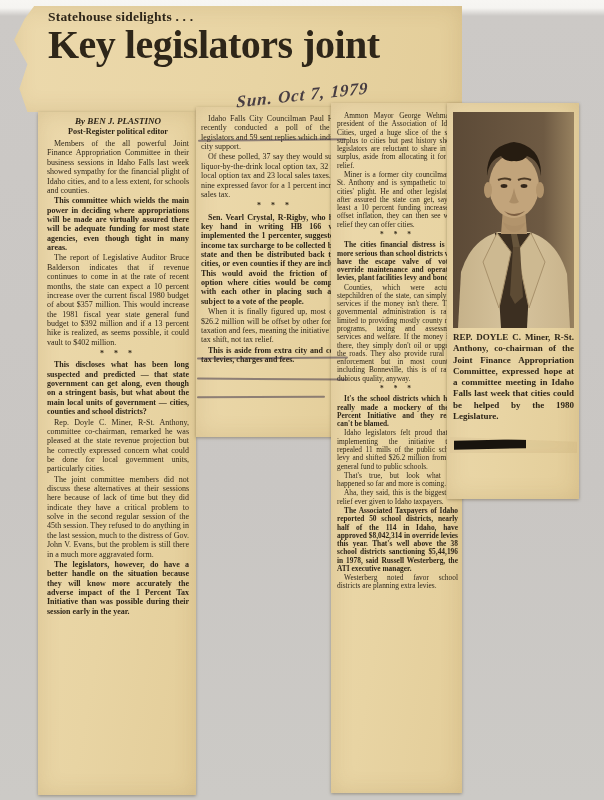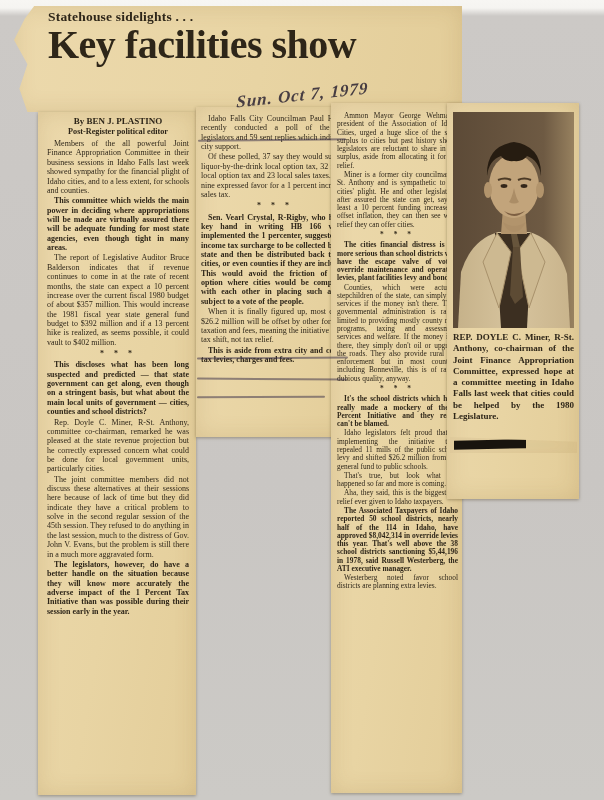--- a/index.html
+++ b/index.html
@@ -16,21 +16,21 @@
   .headline{font-size:40px;font-weight:bold;line-height:.98;letter-spacing:-.5px;}
   
   .handwriting{position:absolute;left:236px;top:84px;width:160px;z-index:6;
     font-style:italic;font-weight:bold;font-size:17px;color:#2c2433;
     transform:rotate(-6deg) skewX(-8deg);letter-spacing:1px;opacity:.85;}
   
   .col{font-size:8px;line-height:1.17;text-align:justify;}
   .col1{left:38px;top:112px;width:158px;height:683px;padding:3px 7px 0 9px;}
   .col2{left:196px;top:107px;width:157px;height:330px;padding:7px 4px 0 5px;}
   .col3{left:331px;top:103px;width:131px;height:690px;padding:9px 4px 0 6px;font-size:7.4px;line-height:1.12;}
-  .byline-author{font-weight:bold;text-align:center;font-size:9px;margin-top:1px;}
+  .byline-author{font-weight:bold;text-align:center;font-size:9px;margin-top:1px;font-style:italic;}
   .byline-title{font-weight:bold;text-align:center;font-size:8.2px;margin-bottom:3px;}
   .para{margin:0 0 1px;text-indent:7px;text-align:justify;}
   .para.bold{font-weight:bold;}
   .para.sep{text-align:center;text-indent:0;font-weight:bold;letter-spacing:4px;margin:2px 0;}
   
   .photo-piece{left:447px;top:103px;width:132px;height:396px;padding:9px 5px 4px 6px;}
   .portrait{display:block;width:121px;height:216px;}
   .caption{font-size:9px;font-weight:bold;line-height:1.25;text-align:justify;margin-top:4px;}
   
   .strip{left:450px;top:437px;width:127px;height:16px;
@@ -43,21 +43,21 @@
   .pen-c{left:197px;top:378px;width:150px;transform:rotate(.3deg);}
   .pen-d{left:197px;top:396px;width:128px;transform:rotate(-.3deg);}
 </style>
 </head>
 <body>
 
 <div class="scan">
 
   <div class="piece headline-piece">
     <div class="kicker">Statehouse sidelights . . .</div>
-    <div class="headline">Key facilities show</div>
+    <div class="headline">Key legislators joint</div>
   </div>
 
   <div class="piece col col1">
     <div class="byline-author">By BEN J. PLASTINO</div>
     <div class="byline-title">Post-Register political editor</div>
     <div>
         <p class="para plain">Members of the all powerful Joint Finance Appropriation Committee in their business sessions in Idaho Falls last week showed sympathy for the financial plight of Idaho cities, and to a less extent, for schools and counties.</p>
         <p class="para bold">This committee which wields the main power in deciding where appropriations will be made are virtually assured there will be adequate funding for most state agencies, even though tight in many areas.</p>
         <p class="para plain">The report of Legislative Auditor Bruce Balderson indicates that if revenue continues to come in at the rate of recent months, the state can expect a 10 percent increase over the current fiscal 1980 budget of about $357 million. This would increase the 1981 fiscal year state general fund budget to $392 million and if a 13 percent hike is realized, as seems possible, it could vault to $402 million.</p>
         <p class="para sep">* * *</p>

